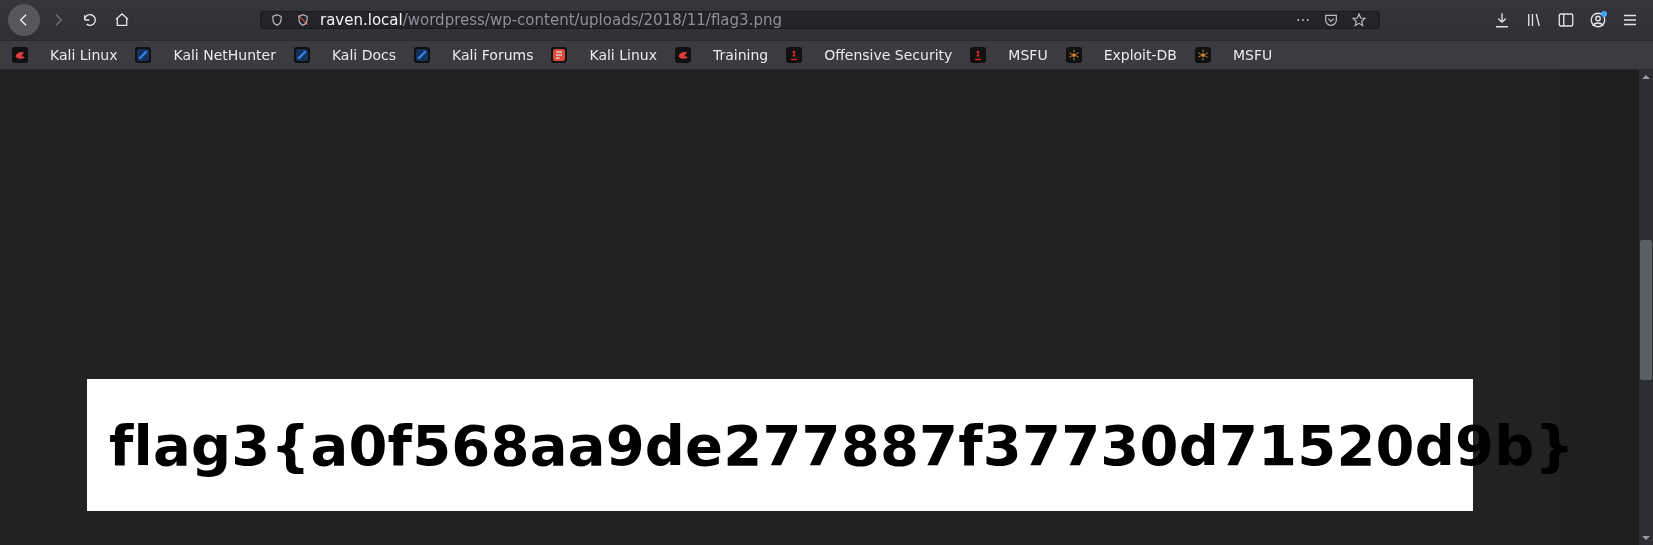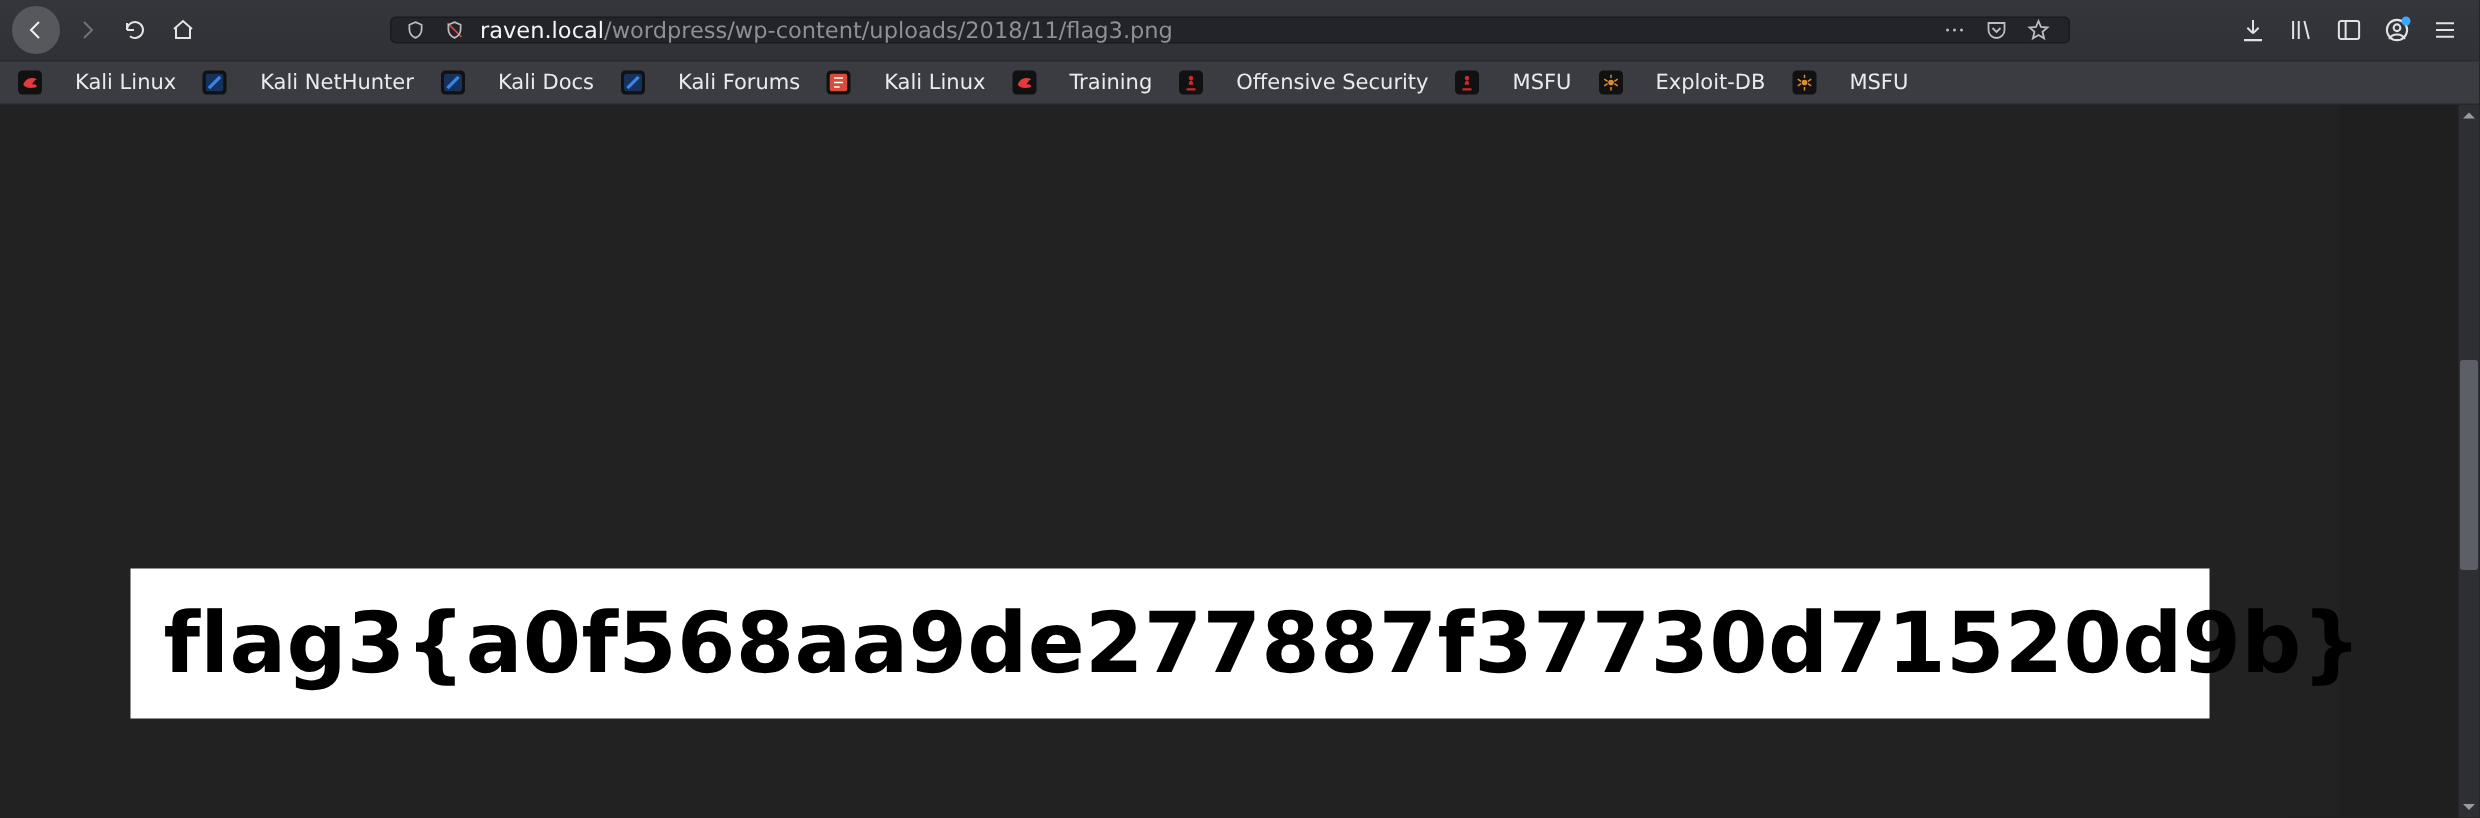--- a/index.html
+++ b/index.html
@@ -33,21 +33,21 @@
 
     
     .bookmarks { display:flex; align-items:center; height:30px; background:#3a3c42; padding:0 6px; gap:6px; font-size:14px; color:#eaeaee; border-top:1px solid #2a2b30; border-bottom:1px solid #26272c; }
     .bm-item { display:flex; align-items:flex-end; gap:22px; padding:3px 6px; cursor:pointer; border-radius:3px; white-space:nowrap; }
     .favicon { width:16px; height:16px; border-radius:3px; display:flex; align-items:center; justify-content:center; background:#111; }
     .favicon svg { width:12px; height:12px; }
     .bm-label { }
 
     
     .viewport { width:1560px; height:475px; background:#222222; position:relative; }
-    .flag-img { position:absolute; left:87px; width:1386px; top:309px; height:100px; background:#fff; display:flex; align-items:center; padding:0 22px; }
+    .flag-img { position:absolute; left:87px; width:1386px; top:309px; height:132px; background:#fff; display:flex; align-items:center; padding:0 22px; }
     .flag-text { font-size:56px; font-weight:700; color:#000; letter-spacing:0.2px; white-space:nowrap; }
 
     
     .scrollbar { position:absolute; right:0; top:70px; width:14px; height:475px; background:#2e2f33; }
     .scroll-thumb { position:absolute; left:1px; width:12px; background:#5d5f66; border-radius:2px; top:170px; height:140px; }
     .scroll-up,.scroll-down{position:absolute;left:0;width:14px;height:14px;display:flex;align-items:center;justify-content:center;}
     .scroll-up{top:0;} .scroll-down{bottom:0;}
     .scroll-up svg,.scroll-down svg{width:10px;height:10px;fill:#9a9ba0;}
   </style>
 </head>

